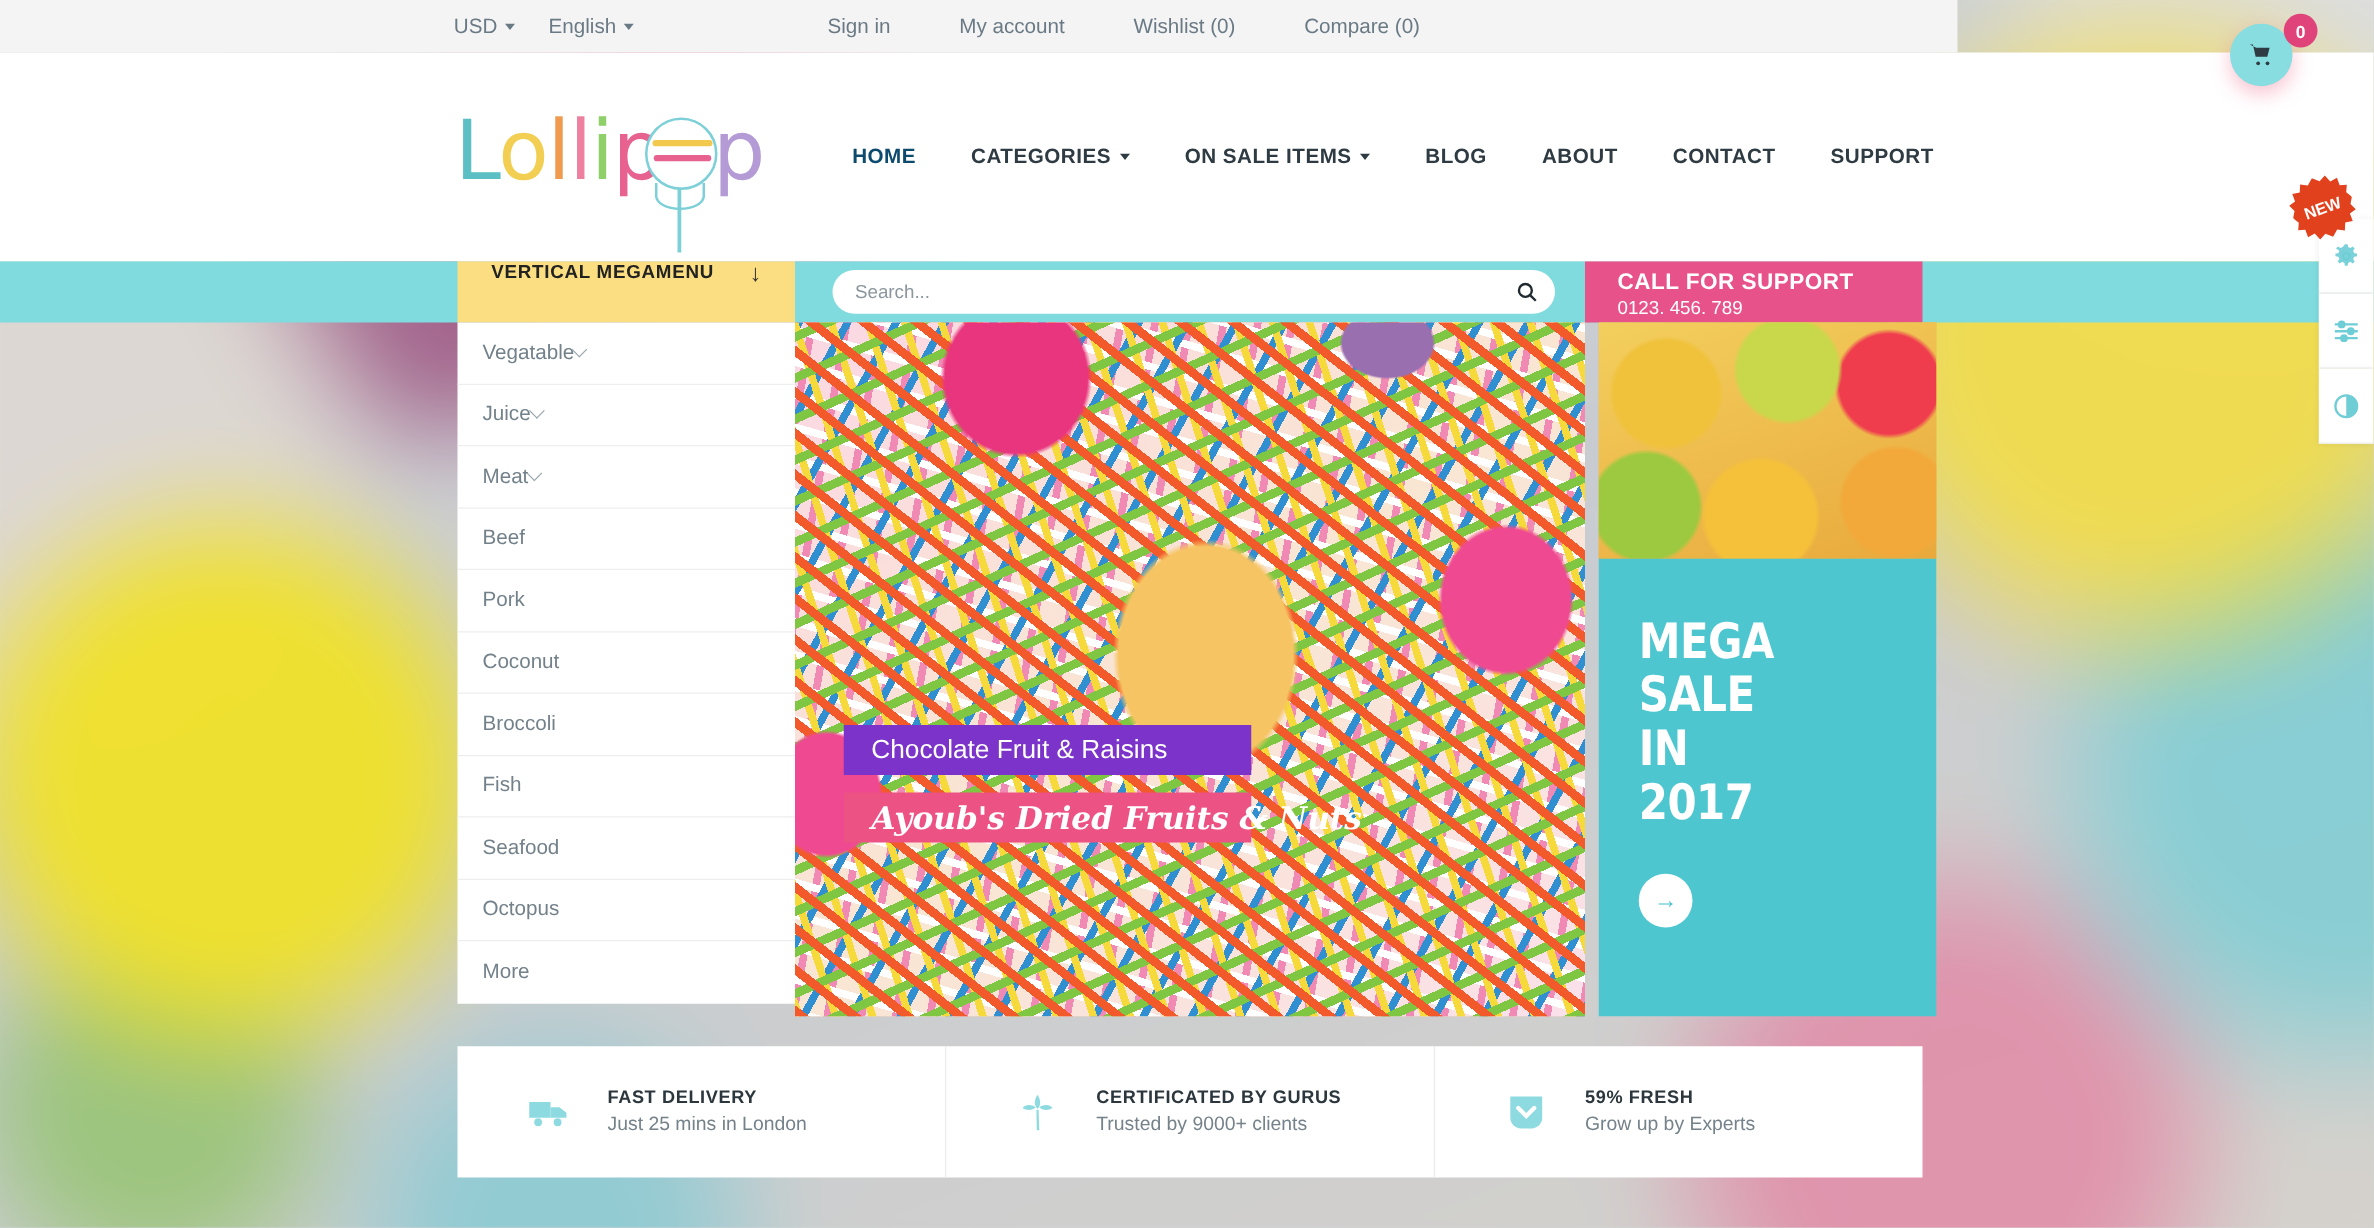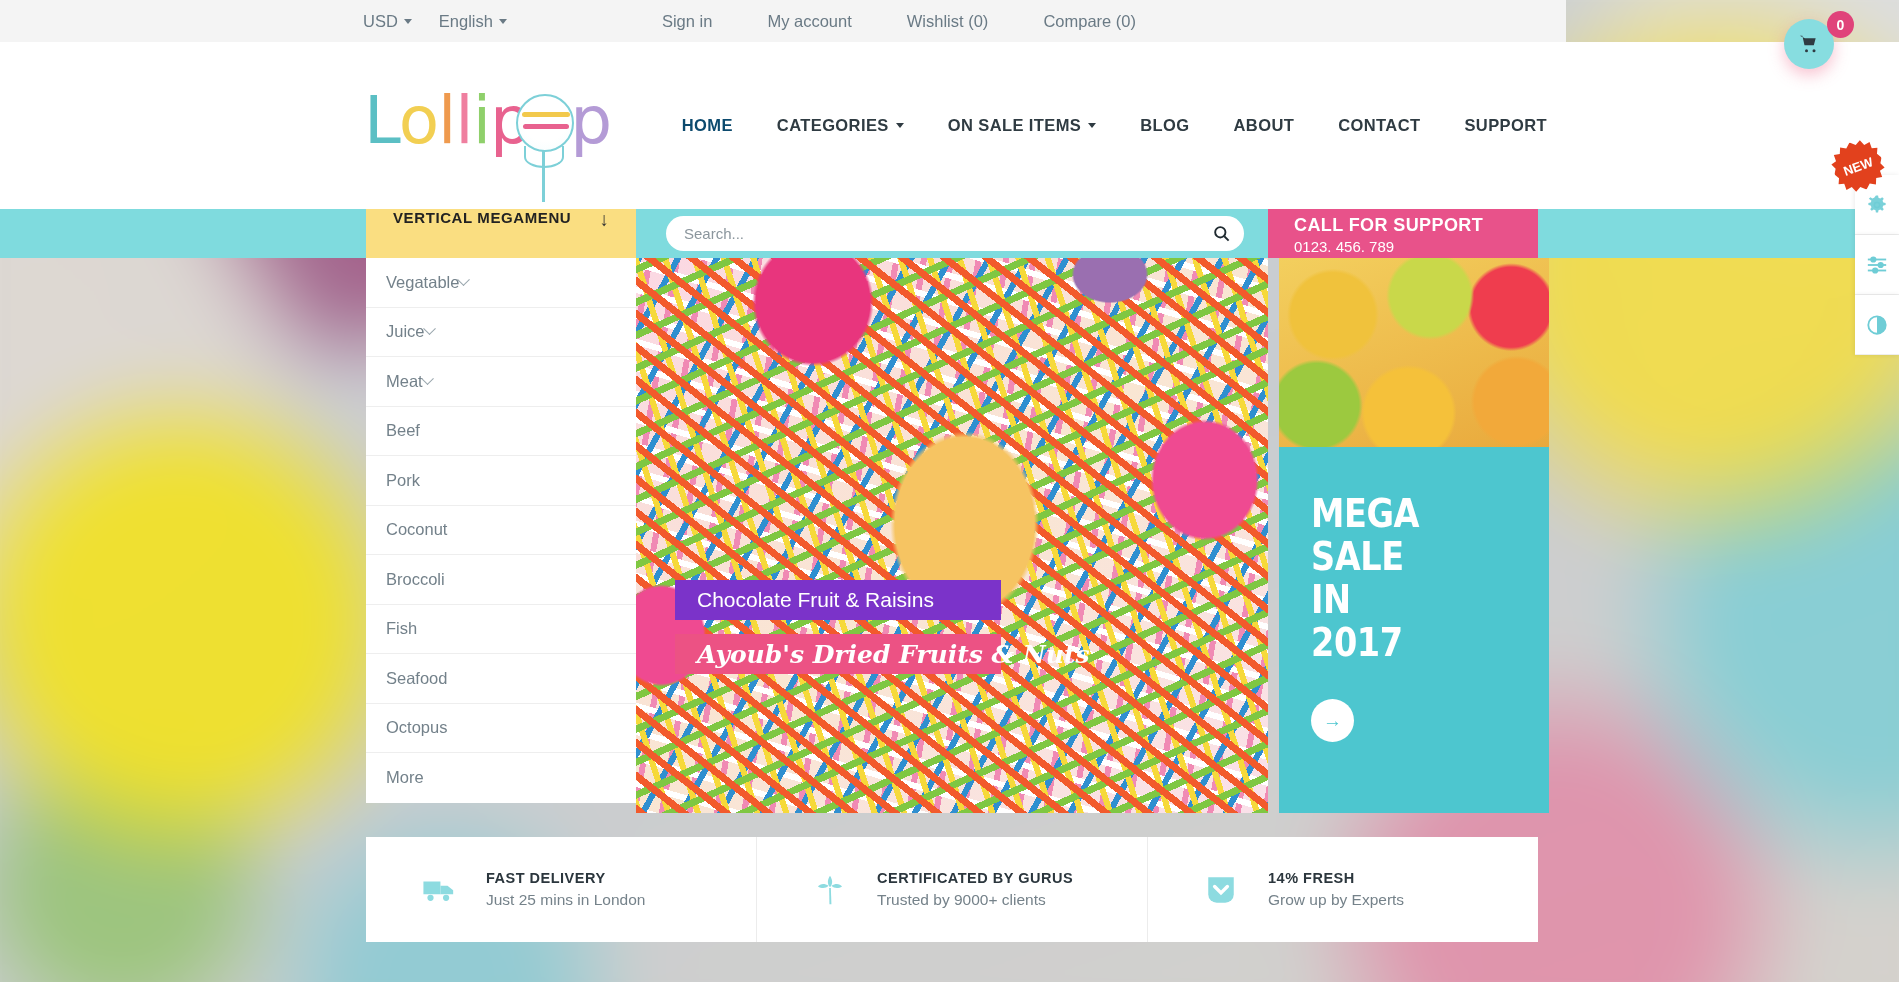--- a/index.html
+++ b/index.html
@@ -445,21 +445,21 @@
       <div class="feat-title">CERTIFICATED BY GURUS</div>
       <div class="feat-sub">Trusted by 9000+ clients</div>
     </div>
   </div>
   <div class="feature">
     <svg class="feat-icon" viewBox="0 0 24 24">
       <path d="M3 3h18v12a6 6 0 0 1-6 6H9a6 6 0 0 1-6-6z" fill="currentColor"></path>
       <path d="M7.5 9.5L12 14l4.5-4.5" fill="none" stroke="#ffffff" stroke-width="2.4" stroke-linecap="round"></path>
     </svg>
     <div>
-      <div class="feat-title">14% FRESH</div>
+      <div class="feat-title">59% FRESH</div>
       <div class="feat-sub">Grow up by Experts</div>
     </div>
   </div>
 </div>
 
 <div id="settings-panel">
   <div id="new-badge">NEW</div>
   <div class="sp-btn">
     <svg width="22" height="22" viewBox="0 0 24 24" fill="currentColor">
       <path d="M12 8.2a3.8 3.8 0 1 0 0 7.6 3.8 3.8 0 0 0 0-7.6zm0 5.8a2 2 0 1 1 0-4 2 2 0 0 1 0 4z"></path>

